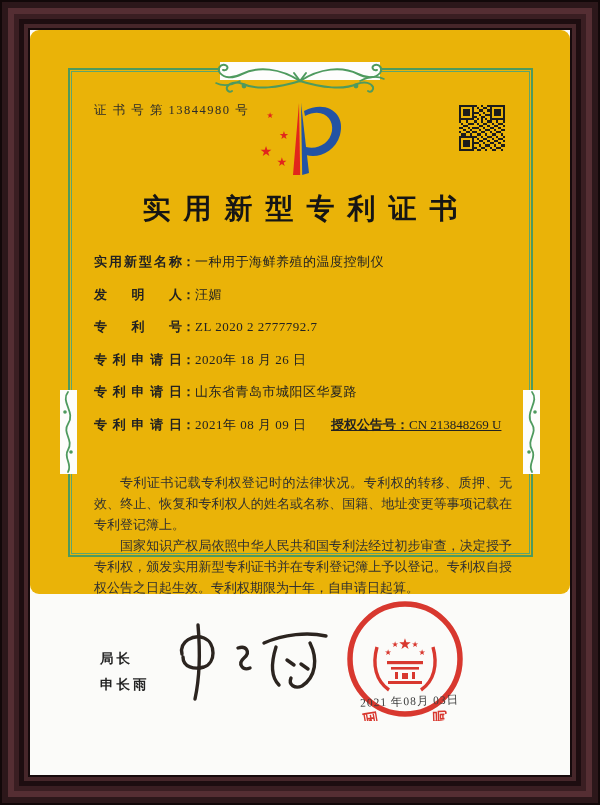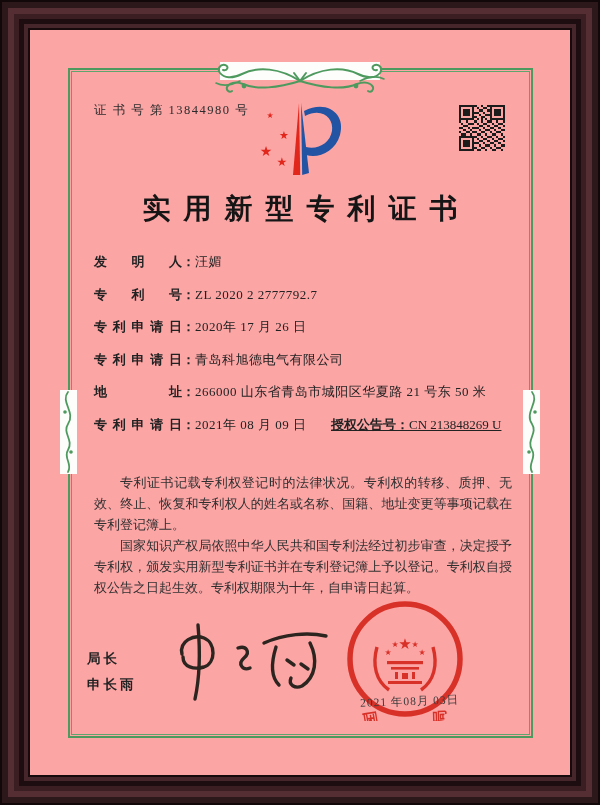--- a/index.html
+++ b/index.html
@@ -11,21 +11,21 @@
   .frame{position:absolute;inset:0;z-index:6;pointer-events:none;
     box-shadow:
       inset 0 0 0 2px  #120809,
       inset 0 0 0 8px  #2c171a,
       inset 0 0 0 14px #552e33,
       inset 0 0 0 19px #3a1e22,
       inset 0 0 0 24px #1d0d10,
       inset 0 0 0 28px #46262a,
       inset 0 0 0 30px #160a0c;}
 
-  .paper{position:absolute;left:30px;top:30px;width:540px;height:745px;background:#fca5a5;}
+  .paper{position:absolute;left:30px;top:30px;width:540px;height:564px;background:#eab308;border-radius:9px;}
 
   
   .green-border{position:absolute;left:38px;top:38px;right:37px;bottom:37px;
     border:2px solid #4e9a5e;}
   .green-border::after{content:'';position:absolute;inset:1px;border:1px solid #5ea56d;}
 
   .patch{position:absolute;background:#fdfdfc;z-index:1;}
   .patch-top{left:190px;top:32px;width:160px;height:18px;}
   .patch-left{left:30px;top:360px;width:17px;height:84px;}
   .patch-right{left:493px;top:360px;width:17px;height:84px;}
@@ -49,21 +49,21 @@
   .f-label{display:inline-block;width:88px;vertical-align:top;
     text-align:justify;text-align-last:justify;font-weight:600;}
   .f-colon{font-weight:600;}
   .f-value{letter-spacing:0.5px;}
   .f-pair2{position:absolute;left:237px;top:0;text-decoration:underline;}
 
   .paragraphs{position:absolute;left:64px;top:442px;width:418px;
     font-size:13px;line-height:21px;color:#303030;text-align:justify;}
   .paragraphs p{margin:0;text-indent:2em;}
 
-  .director{position:absolute;left:57px;top:616px;
+  .director{position:absolute;left:70px;top:616px;
     font-family:"Liberation Sans","DejaVu Sans",sans-serif;
     font-size:13.5px;font-weight:600;color:#222;line-height:26px;letter-spacing:3px;}
 
   .signature{position:absolute;left:128px;top:588px;width:178px;height:88px;}
 
   .seal{position:absolute;left:313px;top:567px;width:124px;height:124px;z-index:3;}
   .seal-date{position:absolute;left:330px;top:664px;z-index:4;
     font-size:11.5px;color:#3b3b3b;letter-spacing:1px;transform:rotate(-2deg);}
 </style>
 </head>
@@ -345,25 +345,25 @@
         <rect x="9" y="20" width="1" height="1" fill="#1c1c1c"></rect>
         <rect x="12" y="20" width="1" height="1" fill="#1c1c1c"></rect>
         <rect x="15" y="20" width="1" height="1" fill="#1c1c1c"></rect>
         <rect x="16" y="20" width="1" height="1" fill="#1c1c1c"></rect>
         <rect x="19" y="20" width="1" height="1" fill="#1c1c1c"></rect>
       </svg>
 
     <div class="title">实用新型专利证书</div>
 
     <div class="fields">
+        <div class="f-row"><span class="f-label">实用新型名称</span><span class="f-colon">：</span><span class="f-value">一种用于海鲜养殖的温度控制仪</span></div>
         <div class="f-row"><span class="f-label">发明人</span><span class="f-colon">：</span><span class="f-value">汪媚</span></div>
         <div class="f-row"><span class="f-label">专利号</span><span class="f-colon">：</span><span class="f-value">ZL 2020 2 2777792.7</span></div>
-        <div class="f-row"><span class="f-label">专利申请日</span><span class="f-colon">：</span><span class="f-value">2020年 17 月 26 日</span></div>
-        <div class="f-row"><span class="f-label">专利申请日</span><span class="f-colon">：</span><span class="f-value">青岛科旭德电气有限公司</span></div>
-        <div class="f-row"><span class="f-label">地址</span><span class="f-colon">：</span><span class="f-value">266000 山东省青岛市城阳区华夏路 21 号东 50 米</span></div>
+        <div class="f-row"><span class="f-label">专利申请日</span><span class="f-colon">：</span><span class="f-value">2020年 18 月 26 日</span></div>
+        <div class="f-row"><span class="f-label">专利申请日</span><span class="f-colon">：</span><span class="f-value">山东省青岛市城阳区华夏路</span></div>
         <div class="f-row"><span class="f-label">专利申请日</span><span class="f-colon">：</span><span class="f-value">2021年 08 月 09 日</span><span class="f-pair2"><span style="font-weight: 600;">授权公告号：</span><span>CN 213848269 U</span></span></div>
       </div>
 
     <div class="paragraphs">
       <p>专利证书记载专利权登记时的法律状况。专利权的转移、质押、无效、终止、恢复和专利权人的姓名或名称、国籍、地址变更等事项记载在专利登记簿上。</p>
       <p>国家知识产权局依照中华人民共和国专利法经过初步审查，决定授予专利权，颁发实用新型专利证书并在专利登记簿上予以登记。专利权自授权公告之日起生效。专利权期限为十年，自申请日起算。</p>
     </div>
 
     <div class="director">
       <div>局长</div>

